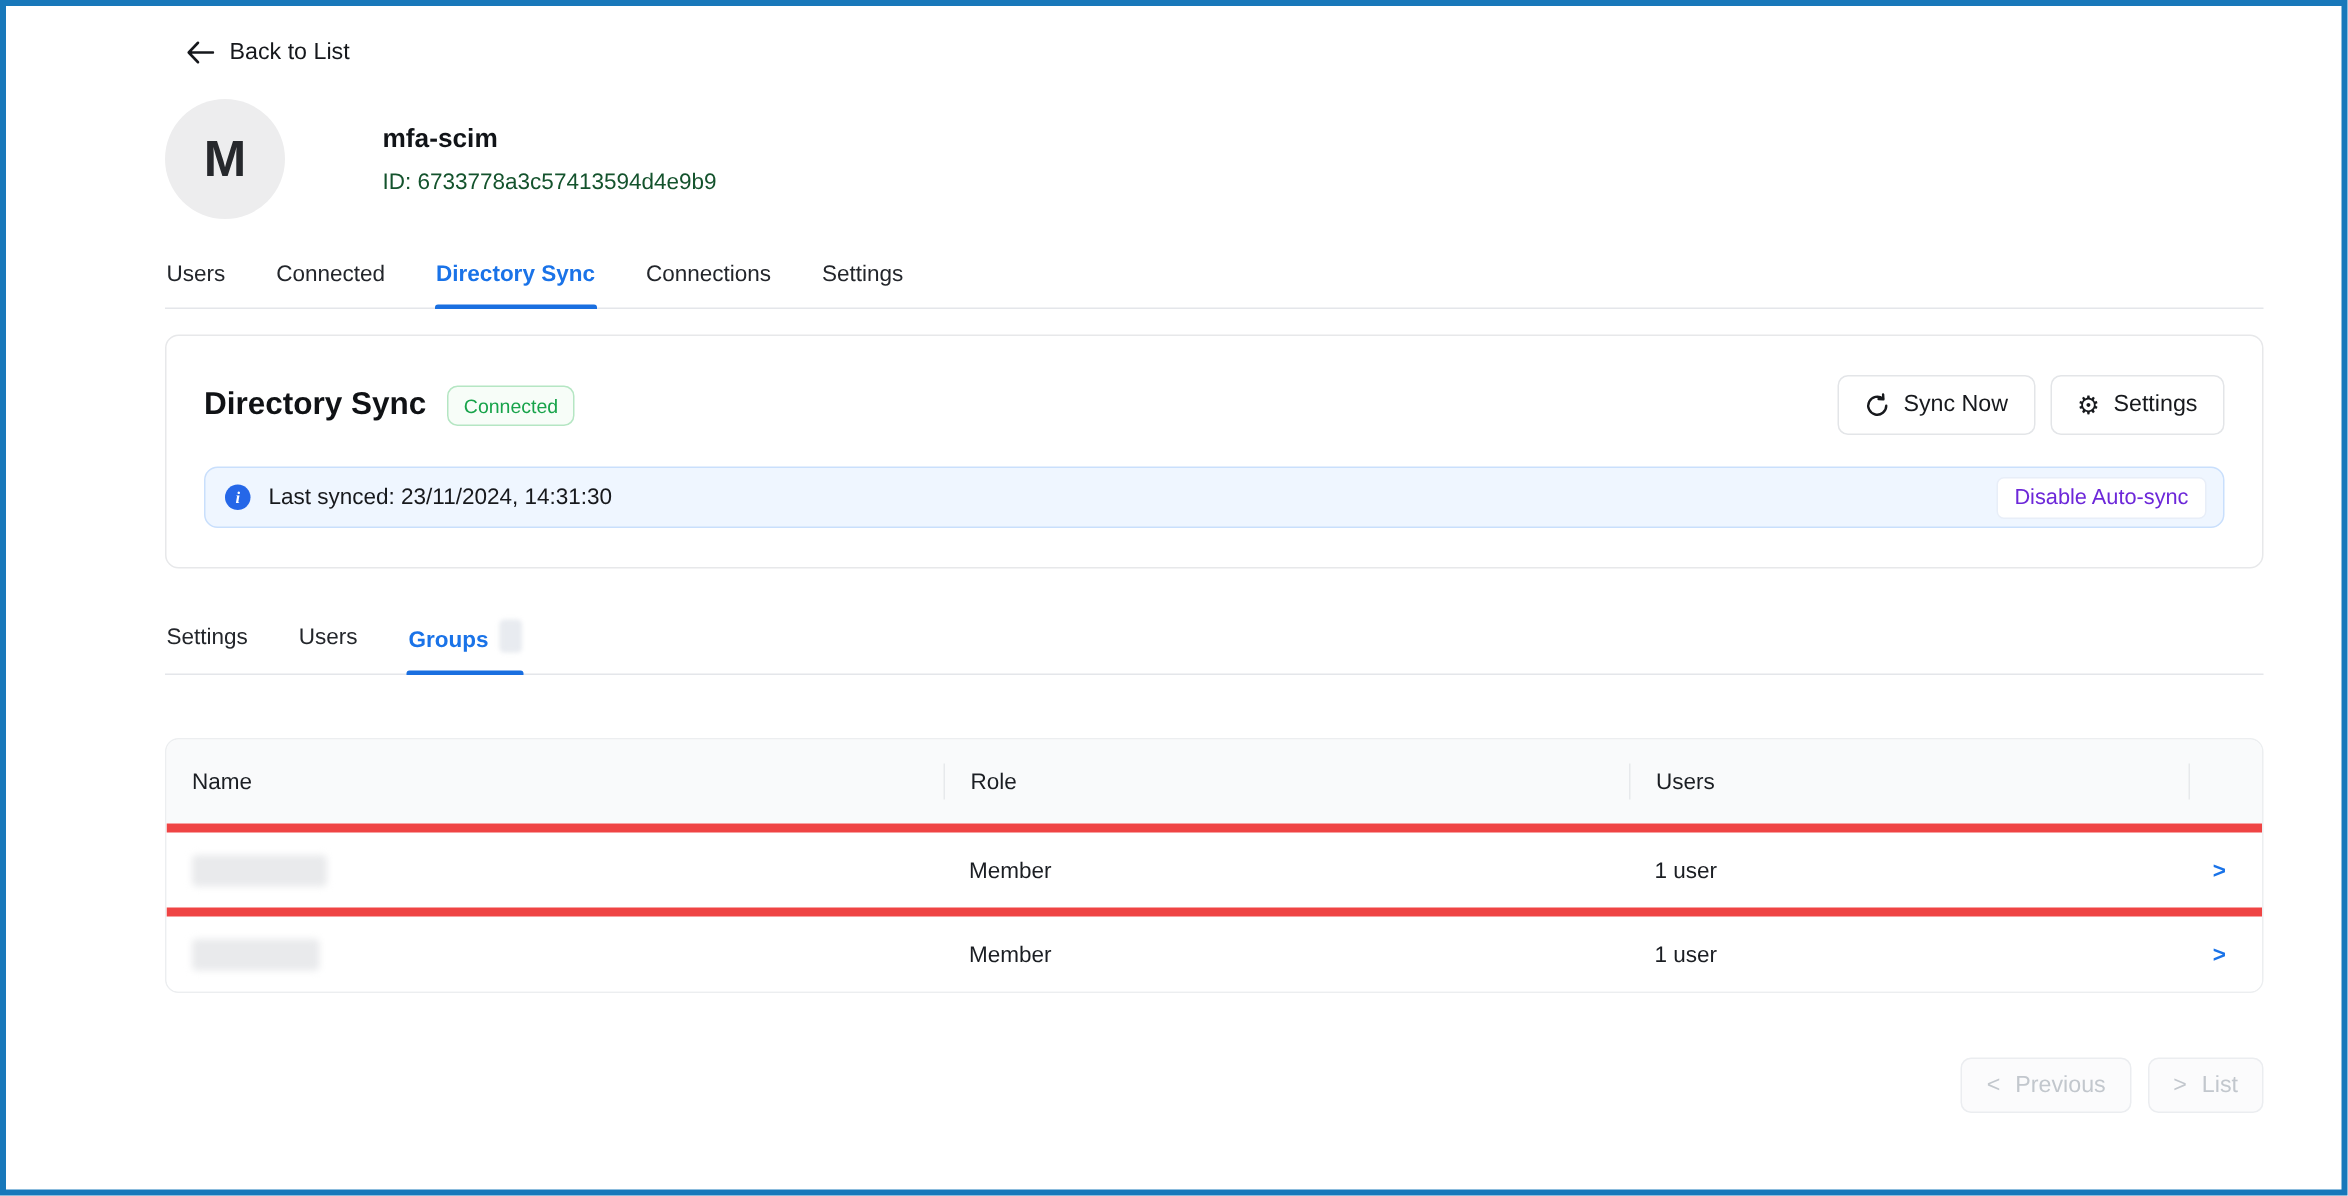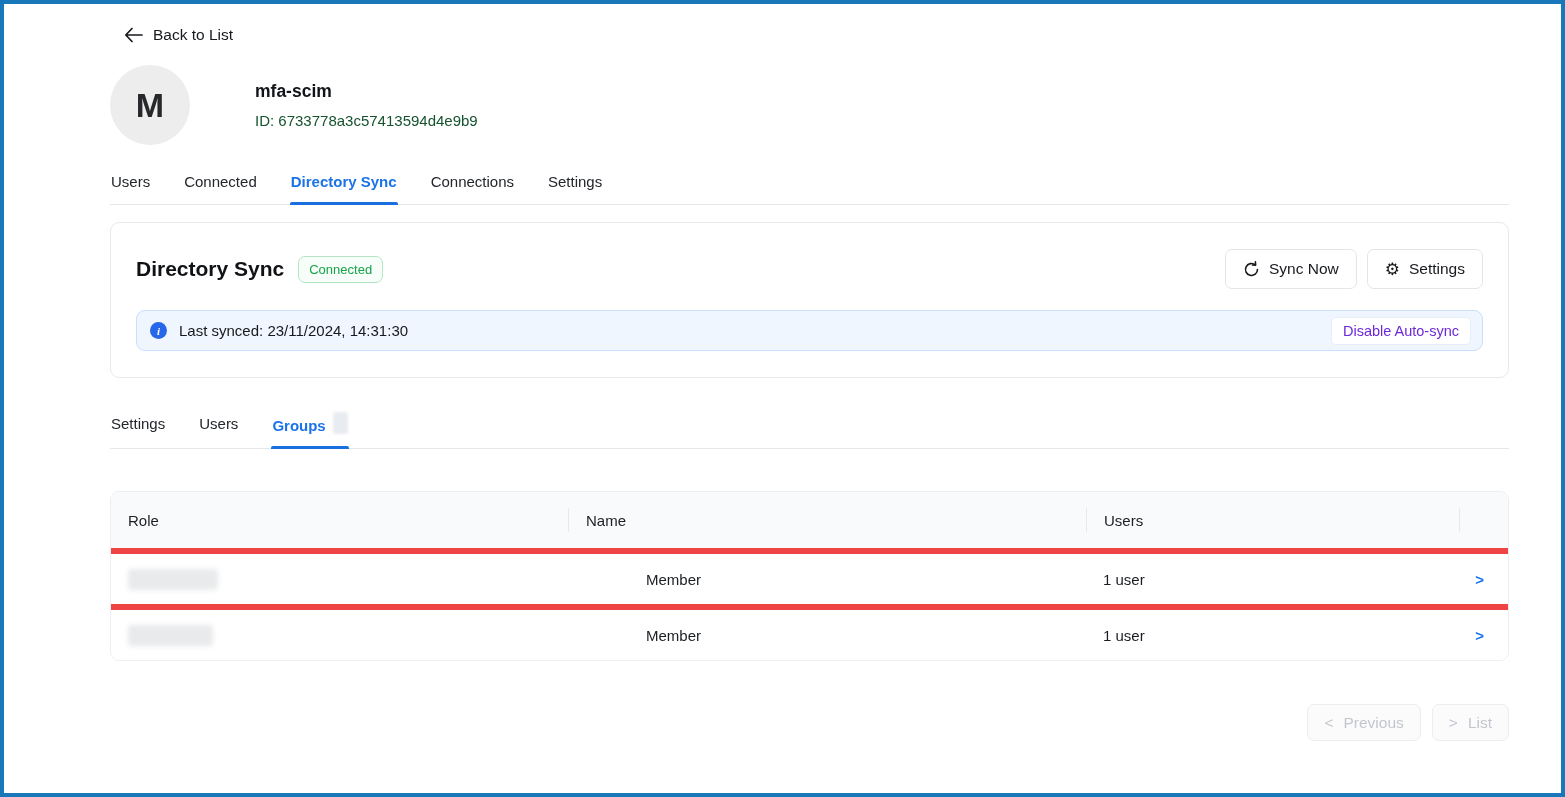--- a/index.html
+++ b/index.html
@@ -220,22 +220,22 @@
       <span>Groups</span>
       <span class="count-redacted"></span>
     </div>
   </div>
 
   
 
   
   <div class="table">
     <div class="thead">
+      <div class="th col-name">Name</div>
       <div class="th col-role">Role</div>
-      <div class="th col-name">Name</div>
       <div class="th col-users">Users</div>
       <div class="th col-action"></div>
     </div>
 
     <div class="trow">
       <div class="td col-name">
         <div class="redacted-name"></div>
       </div>
       <div class="td col-role">Member</div>
       <div class="td col-users">1 user</div>

